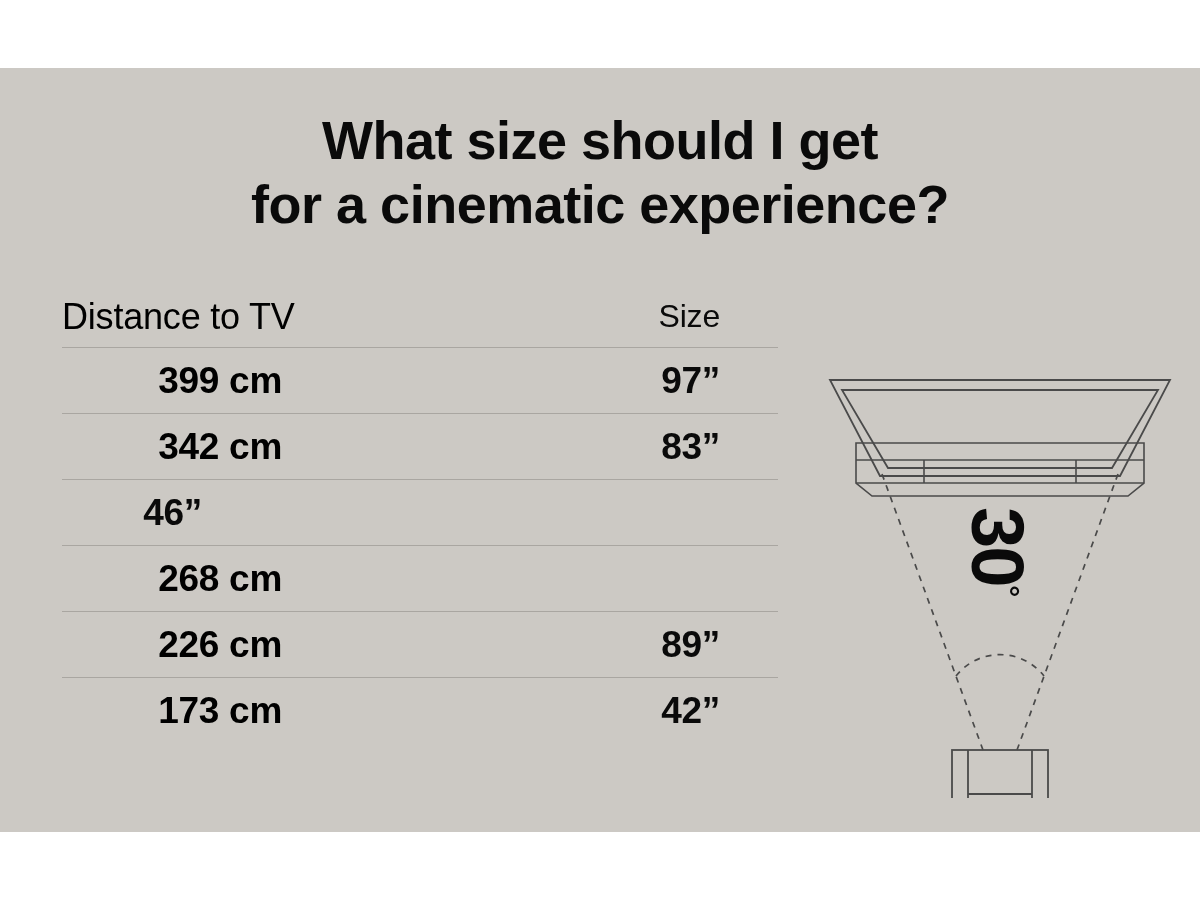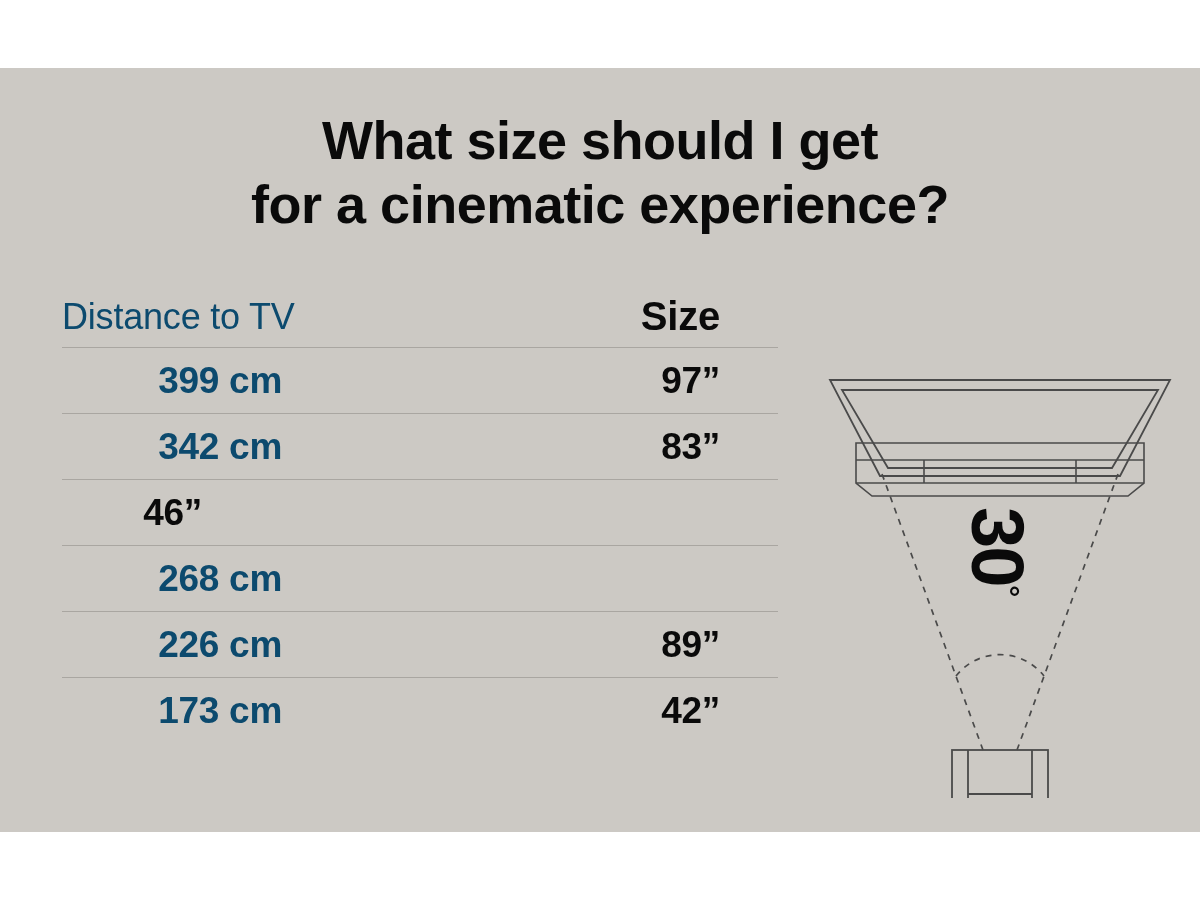--- a/index.html
+++ b/index.html
@@ -73,21 +73,21 @@
   }
   .trow.body {
     border-bottom: 1px solid #a9a6a1;
     justify-content: space-between;
   }
   .trow.body:last-child {
     border-bottom: none;
     gap: 45px;
   }
   .cell-distance {
-    color: #0c4a6e;
+    color: #000000;
     font-weight: bold;
     font-size: 37px;
     letter-spacing: -0.3px;
     width: 220px;
     text-align: right;
     white-space: nowrap;
   }
   .cell-size {
     color: #0a0a0a;
     font-weight: bold;
@@ -99,22 +99,22 @@
     white-space: nowrap;
   }
   .head .cell-distance {
     font-weight: normal;
     font-size: 36px;
     width: auto;
     text-align: left;
     letter-spacing: -0.2px;
   }
   .head .cell-size {
-    font-weight: bold;
-    font-size: 40px;
+    font-weight: normal;
+    font-size: 32px;
     width: auto;
     text-align: left;
     padding-right: 0;
     letter-spacing: -0.2px;
     margin-right: 58px;
   }
 
   
   #diagram {
     position: absolute;

